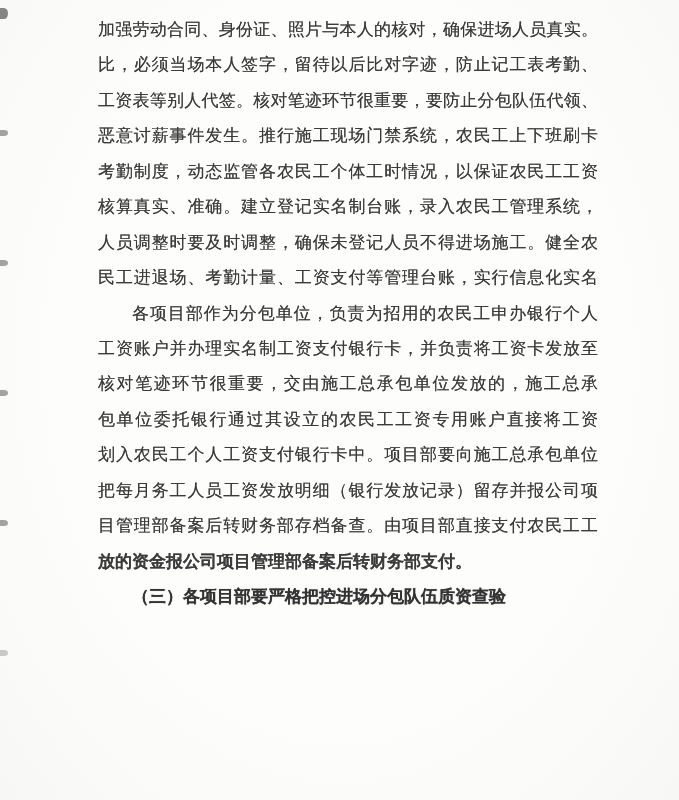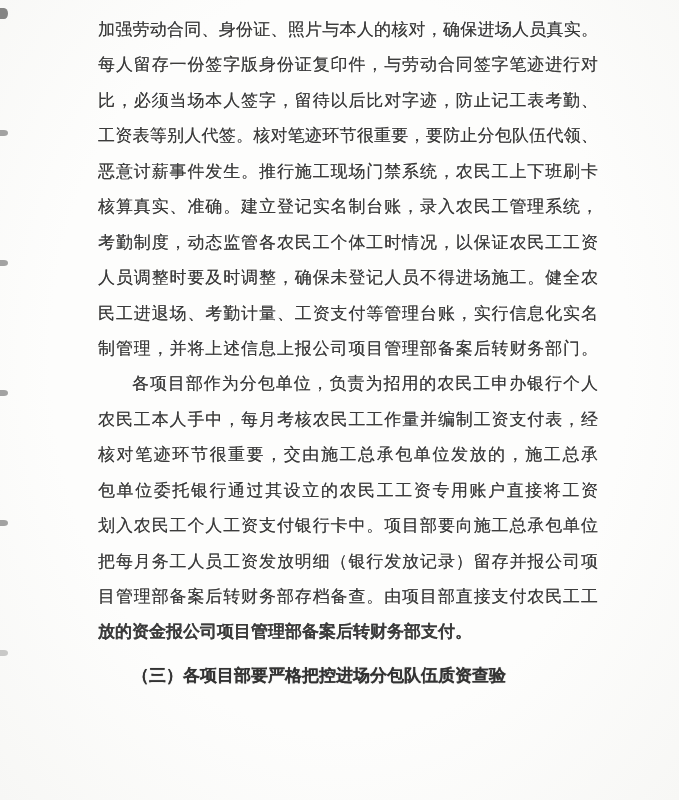--- a/index.html
+++ b/index.html
@@ -36,21 +36,20 @@
     overflow: hidden;
   }
   .line.indent { text-indent: 2em; }
   .line.partial { text-align: left; text-align-last: left; font-weight: bold; }
   .line.heading {
     font-weight: bold;
     text-align: left;
     text-align-last: left;
     color: #333333;
     text-shadow: 0 0 0.7px rgba(45,45,45,0.85);
-    margin-top: 8px;
   }
   
   .edge-mark {
     position: absolute;
     left: 0;
     width: 8px;
     height: 6px;
     border-radius: 0 60% 60% 0;
     background: rgba(90, 90, 90, 0.55);
     filter: blur(0.7px);
@@ -69,31 +68,29 @@
 
   <div class="edge-mark m1"></div>
   <div class="edge-mark m2"></div>
   <div class="edge-mark m3"></div>
   <div class="edge-mark m4"></div>
   <div class="edge-mark m5"></div>
   <div class="edge-mark m6"></div>
 
   <div class="text-block">
     <div class="line">加强劳动合同、身份证、照片与本人的核对，确保进场人员真实。</div>
-    <div class="line">每人留存一份签字版身份证复印件，与劳动合同签字笔迹进行对</div>
     <div class="line">比，必须当场本人签字，留待以后比对字迹，防止记工表考勤、</div>
     <div class="line">工资表等别人代签。核对笔迹环节很重要，要防止分包队伍代领、</div>
     <div class="line">恶意讨薪事件发生。推行施工现场门禁系统，农民工上下班刷卡</div>
+    <div class="line">考勤制度，动态监管各农民工个体工时情况，以保证农民工工资</div>
     <div class="line">核算真实、准确。建立登记实名制台账，录入农民工管理系统，</div>
-    <div class="line">考勤制度，动态监管各农民工个体工时情况，以保证农民工工资</div>
     <div class="line">人员调整时要及时调整，确保未登记人员不得进场施工。健全农</div>
     <div class="line">民工进退场、考勤计量、工资支付等管理台账，实行信息化实名</div>
-    <div class="line">制管理，并将上述信息上报公司项目管理部备案后转财务部门。</div>
     <div class="line indent">各项目部作为分包单位，负责为招用的农民工申办银行个人</div>
-    <div class="line">农民工本人手中，每月考核农民工工作量并编制工资支付表，经</div>
+    <div class="line">工资账户并办理实名制工资支付银行卡，并负责将工资卡发放至</div>
     <div class="line">核对笔迹环节很重要，交由施工总承包单位发放的，施工总承</div>
     <div class="line">包单位委托银行通过其设立的农民工工资专用账户直接将工资</div>
     <div class="line">划入农民工个人工资支付银行卡中。项目部要向施工总承包单位</div>
     <div class="line">把每月务工人员工资发放明细（银行发放记录）留存并报公司项</div>
     <div class="line">目管理部备案后转财务部存档备查。由项目部直接支付农民工工</div>
     <div class="line partial">放的资金报公司项目管理部备案后转财务部支付。</div>
     <div class="line heading indent">（三）各项目部要严格把控进场分包队伍质资查验</div>
   </div>
 
 </div>

